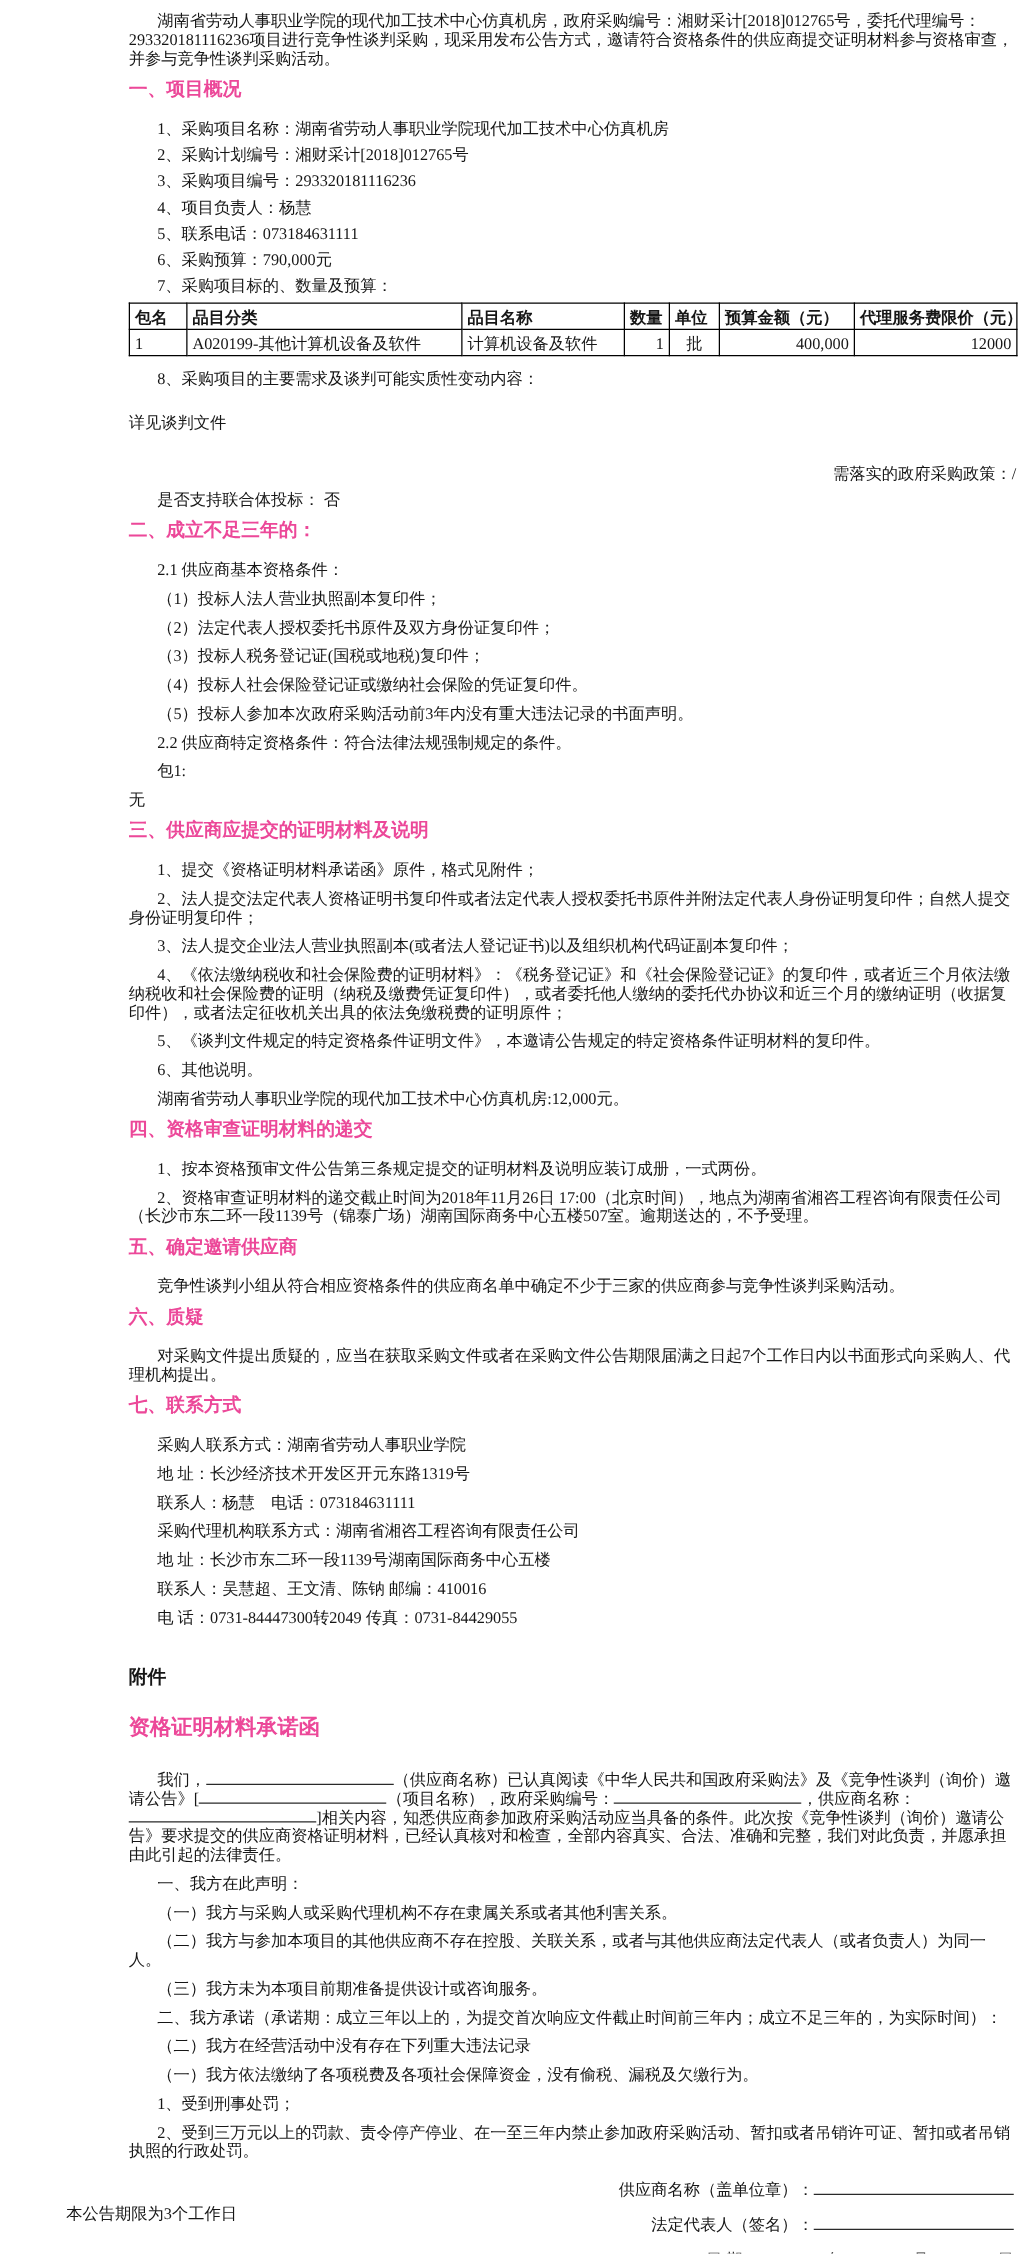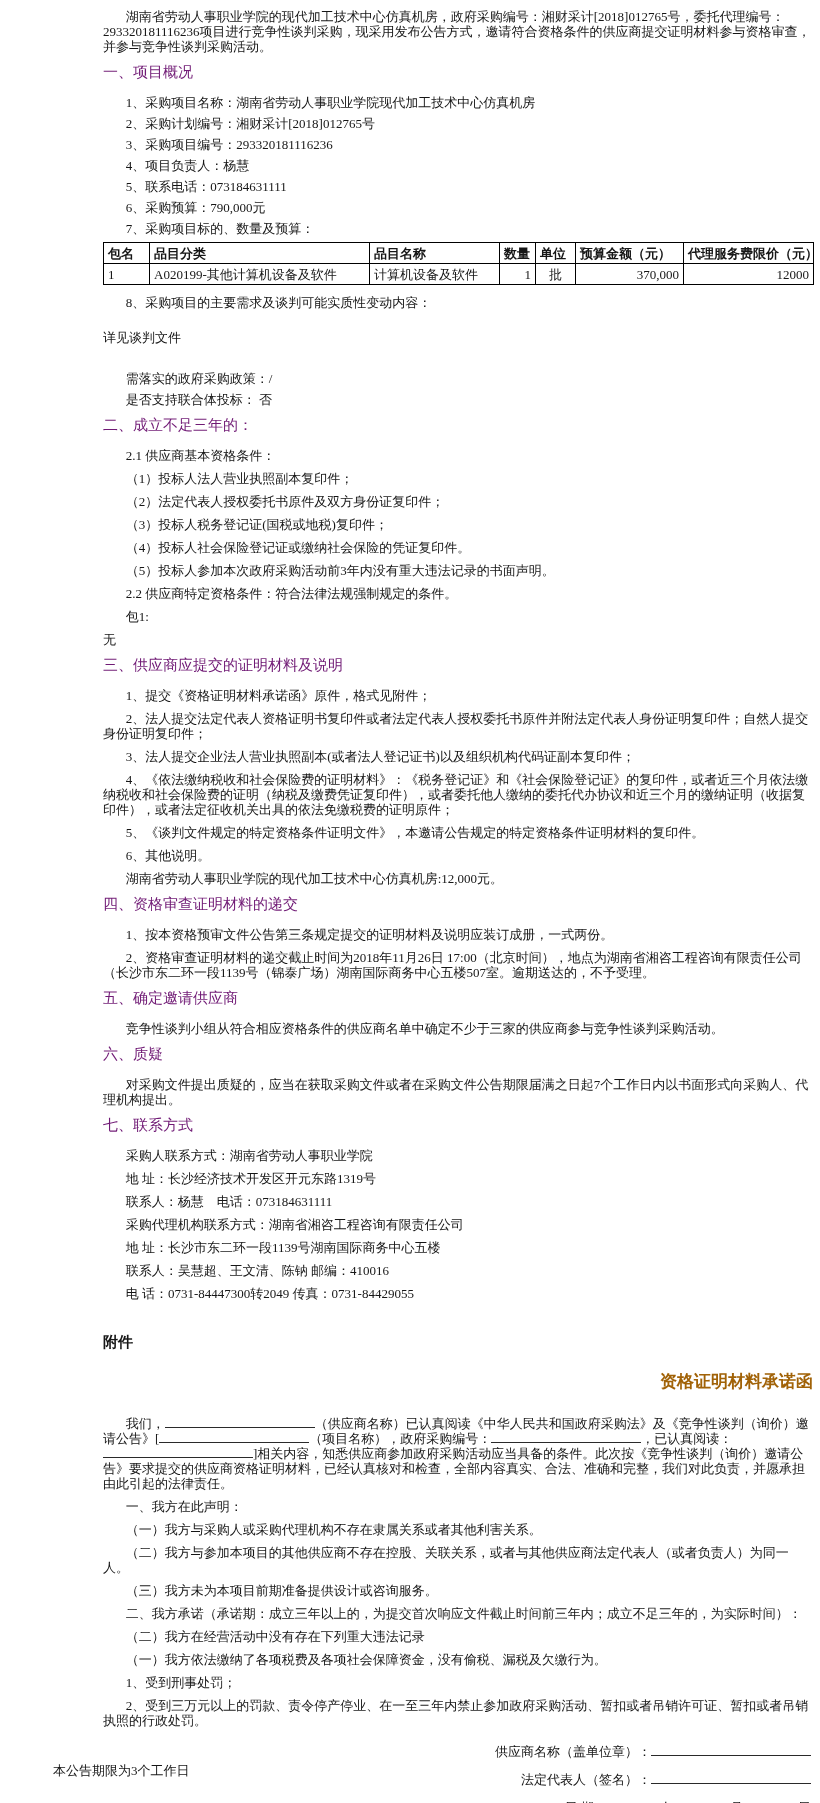--- a/index.html
+++ b/index.html
@@ -8,43 +8,43 @@
     position:relative;
     width:820px; height:1803px; overflow:hidden;
     background:#ffffff; color:#161616;
     font-family:"Liberation Serif","DejaVu Serif",serif;
     font-size:13px; line-height:15px;margin-left:48px;
   }
   .inner { padding-top:9px; }
   .p { margin:0 55px 6px; }
   .ind { text-indent:1.75em; }
   .h1 {
-    font-weight:normal; font-size:15px; line-height:17px;
-    margin:10px 55px 14px; color:#701a75;
+    font-weight:bold; font-size:15px; line-height:17px;
+    margin:10px 55px 14px; color:#ec4899;
   }
   .mt-sm { margin-top:8px; }
   .mt-md { margin-top:20px; }
-  .mt-lg { margin-top:26px; }
+  .mt-lg { margin-top:26px;text-align:right; }
   .li { margin-bottom:6px; }
   .li2 { margin-bottom:8px; }
   table.budget {
     border-collapse:collapse; table-layout:fixed;
     margin:2px 55px 10px; width:710px;
     font-size:13px;
   }
   table.budget th, table.budget td {
     border:1px solid #000; padding:2px 4px; height:21px;
     overflow:hidden; white-space:nowrap;
   }
   table.budget th { font-weight:bold; text-align:left; }
   .al { text-align:left; } .ar { text-align:right; } .ac { text-align:center; }
   .attach-label { font-weight:bold; font-size:15px; margin:34px 55px 10px; }
   .attach-title {
-    text-align:right; font-weight:bold; font-size:17px; line-height:20px;
-    margin:22px 55px 24px; color:#a16207;
+    text-align:left; font-weight:bold; font-size:17px; line-height:20px;
+    margin:22px 55px 24px; color:#ec4899;
   }
   .blank {
     display:inline-block; height:12px;
     border-bottom:1px solid #2a2a2a;
     vertical-align:baseline;
   }
   .w150 { width:150px; } .w160 { width:160px; } .w55 { width:55px; }
   .sign { margin:16px 57px 0 55px; text-align:right; }
   .sign .p { margin:0 0 13px; }
   .footer {
@@ -88,21 +88,21 @@
         <th>单位</th>
         <th>预算金额（元）</th>
         <th>代理服务费限价（元）</th>
       </tr>
       <tr>
         <td class="al">1</td>
         <td class="al">A020199-其他计算机设备及软件</td>
         <td class="al">计算机设备及软件</td>
         <td class="ar">1</td>
         <td class="ac">批</td>
-        <td class="ar">370,000</td>
+        <td class="ar">400,000</td>
         <td class="ar">12000</td>
       </tr>
     </tbody>
       </table>
 
     <p class="p ind li">8、采购项目的主要需求及谈判可能实质性变动内容：</p>
     <p class="p mt-md">详见谈判文件</p>
     <p class="p ind li mt-lg">需落实的政府采购政策：/</p>
     <p class="p ind li">是否支持联合体投标： 否</p>
 
@@ -141,21 +141,21 @@
     <p class="p ind li2">地 址：长沙经济技术开发区开元东路1319号</p>
     <p class="p ind li2">联系人：杨慧　电话：073184631111</p>
     <p class="p ind li2">采购代理机构联系方式：湖南省湘咨工程咨询有限责任公司</p>
     <p class="p ind li2">地 址：长沙市东二环一段1139号湖南国际商务中心五楼</p>
     <p class="p ind li2">联系人：吴慧超、王文清、陈钠 邮编：410016</p>
     <p class="p ind li2">电 话：0731-84447300转2049 传真：0731-84429055</p>
 
     <p class="attach-label">附件</p>
     <h3 class="attach-title">资格证明材料承诺函</h3>
 
-    <p class="p ind"><span>我们，</span><span class="blank w150"></span><span>（供应商名称）已认真阅读《中华人民共和国政府采购法》及《竞争性谈判（询价）邀请公告》[</span><span class="blank w150"></span><span>（项目名称），政府采购编号：</span><span class="blank w150"></span><span>，已认真阅读：</span><span class="blank w150"></span><span>]相关内容，知悉供应商参加政府采购活动应当具备的条件。此次按《竞争性谈判（询价）邀请公告》要求提交的供应商资格证明材料，已经认真核对和检查，全部内容真实、合法、准确和完整，我们对此负责，并愿承担由此引起的法律责任。</span></p>
+    <p class="p ind"><span>我们，</span><span class="blank w150"></span><span>（供应商名称）已认真阅读《中华人民共和国政府采购法》及《竞争性谈判（询价）邀请公告》[</span><span class="blank w150"></span><span>（项目名称），政府采购编号：</span><span class="blank w150"></span><span>，供应商名称：</span><span class="blank w150"></span><span>]相关内容，知悉供应商参加政府采购活动应当具备的条件。此次按《竞争性谈判（询价）邀请公告》要求提交的供应商资格证明材料，已经认真核对和检查，全部内容真实、合法、准确和完整，我们对此负责，并愿承担由此引起的法律责任。</span></p>
 
     <p class="p ind li2 mt-sm">一、我方在此声明：</p>
     <p class="p ind li2">（一）我方与采购人或采购代理机构不存在隶属关系或者其他利害关系。</p>
     <p class="p ind li2">（二）我方与参加本项目的其他供应商不存在控股、关联关系，或者与其他供应商法定代表人（或者负责人）为同一人。</p>
     <p class="p ind li2">（三）我方未为本项目前期准备提供设计或咨询服务。</p>
     <p class="p ind li2">二、我方承诺（承诺期：成立三年以上的，为提交首次响应文件截止时间前三年内；成立不足三年的，为实际时间）：</p>
     <p class="p ind li2">（二）我方在经营活动中没有存在下列重大违法记录</p>
     <p class="p ind li2">（一）我方依法缴纳了各项税费及各项社会保障资金，没有偷税、漏税及欠缴行为。</p>
     <p class="p ind li2">1、受到刑事处罚；</p>
     <p class="p ind li2">2、受到三万元以上的罚款、责令停产停业、在一至三年内禁止参加政府采购活动、暂扣或者吊销许可证、暂扣或者吊销执照的行政处罚。</p>

